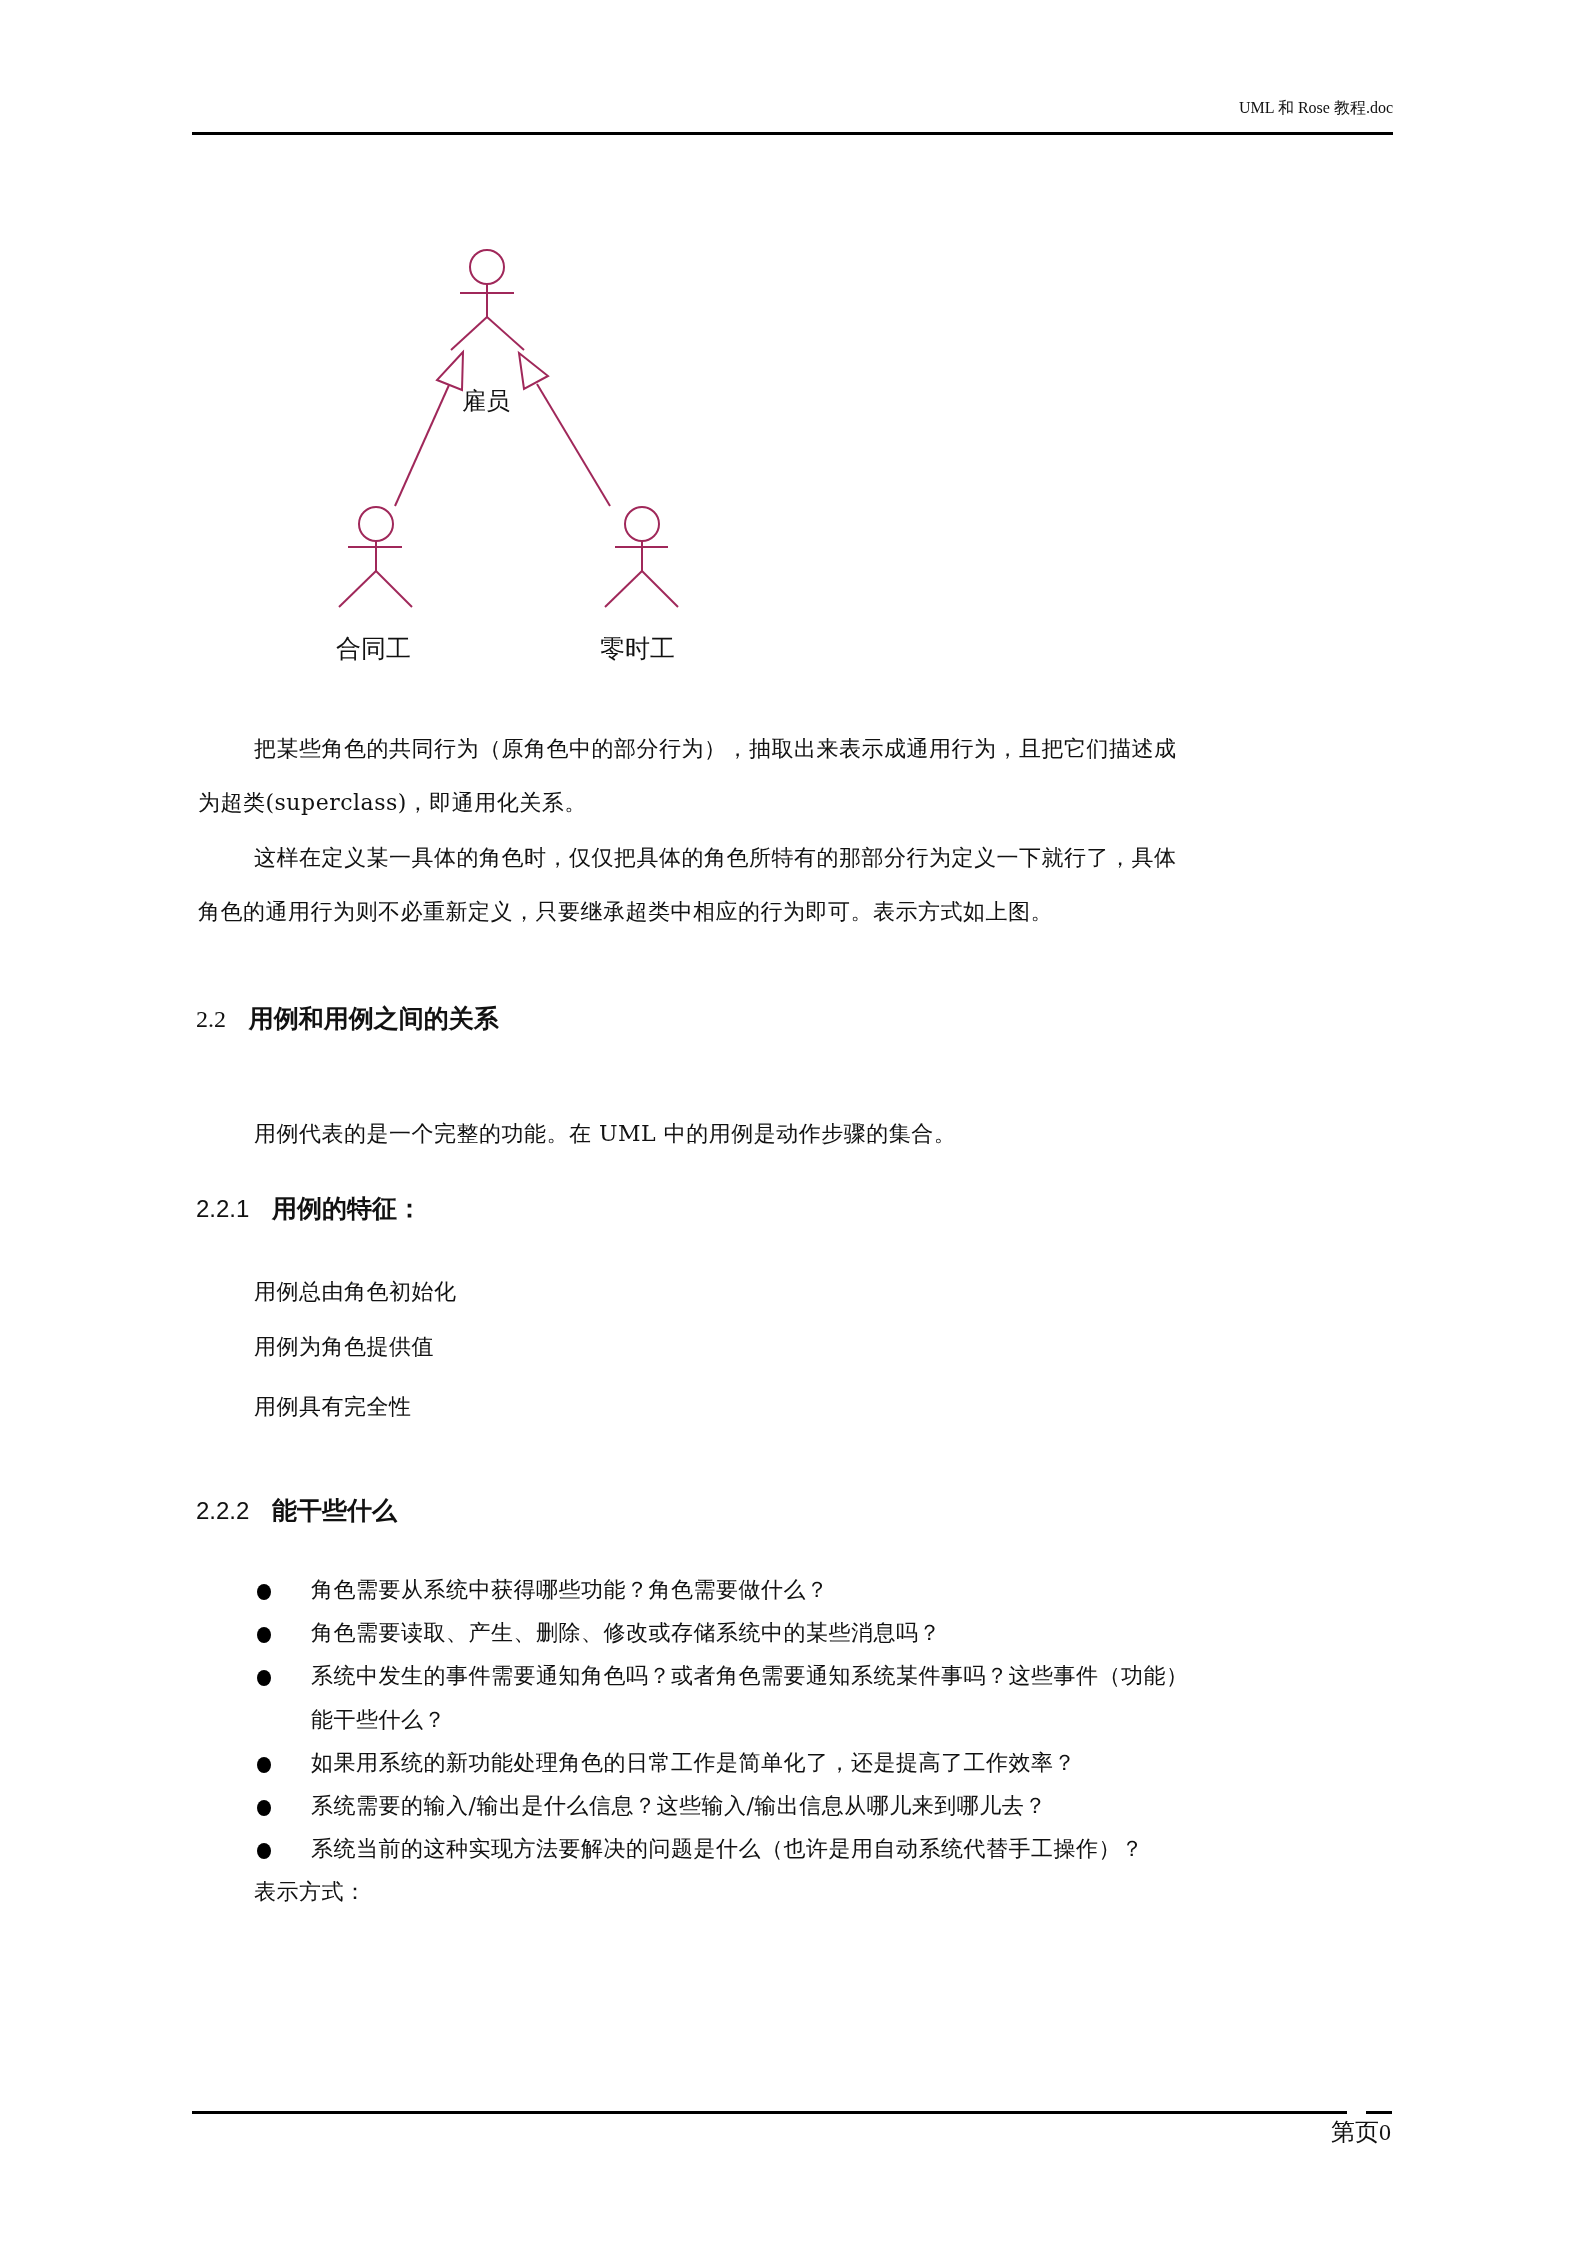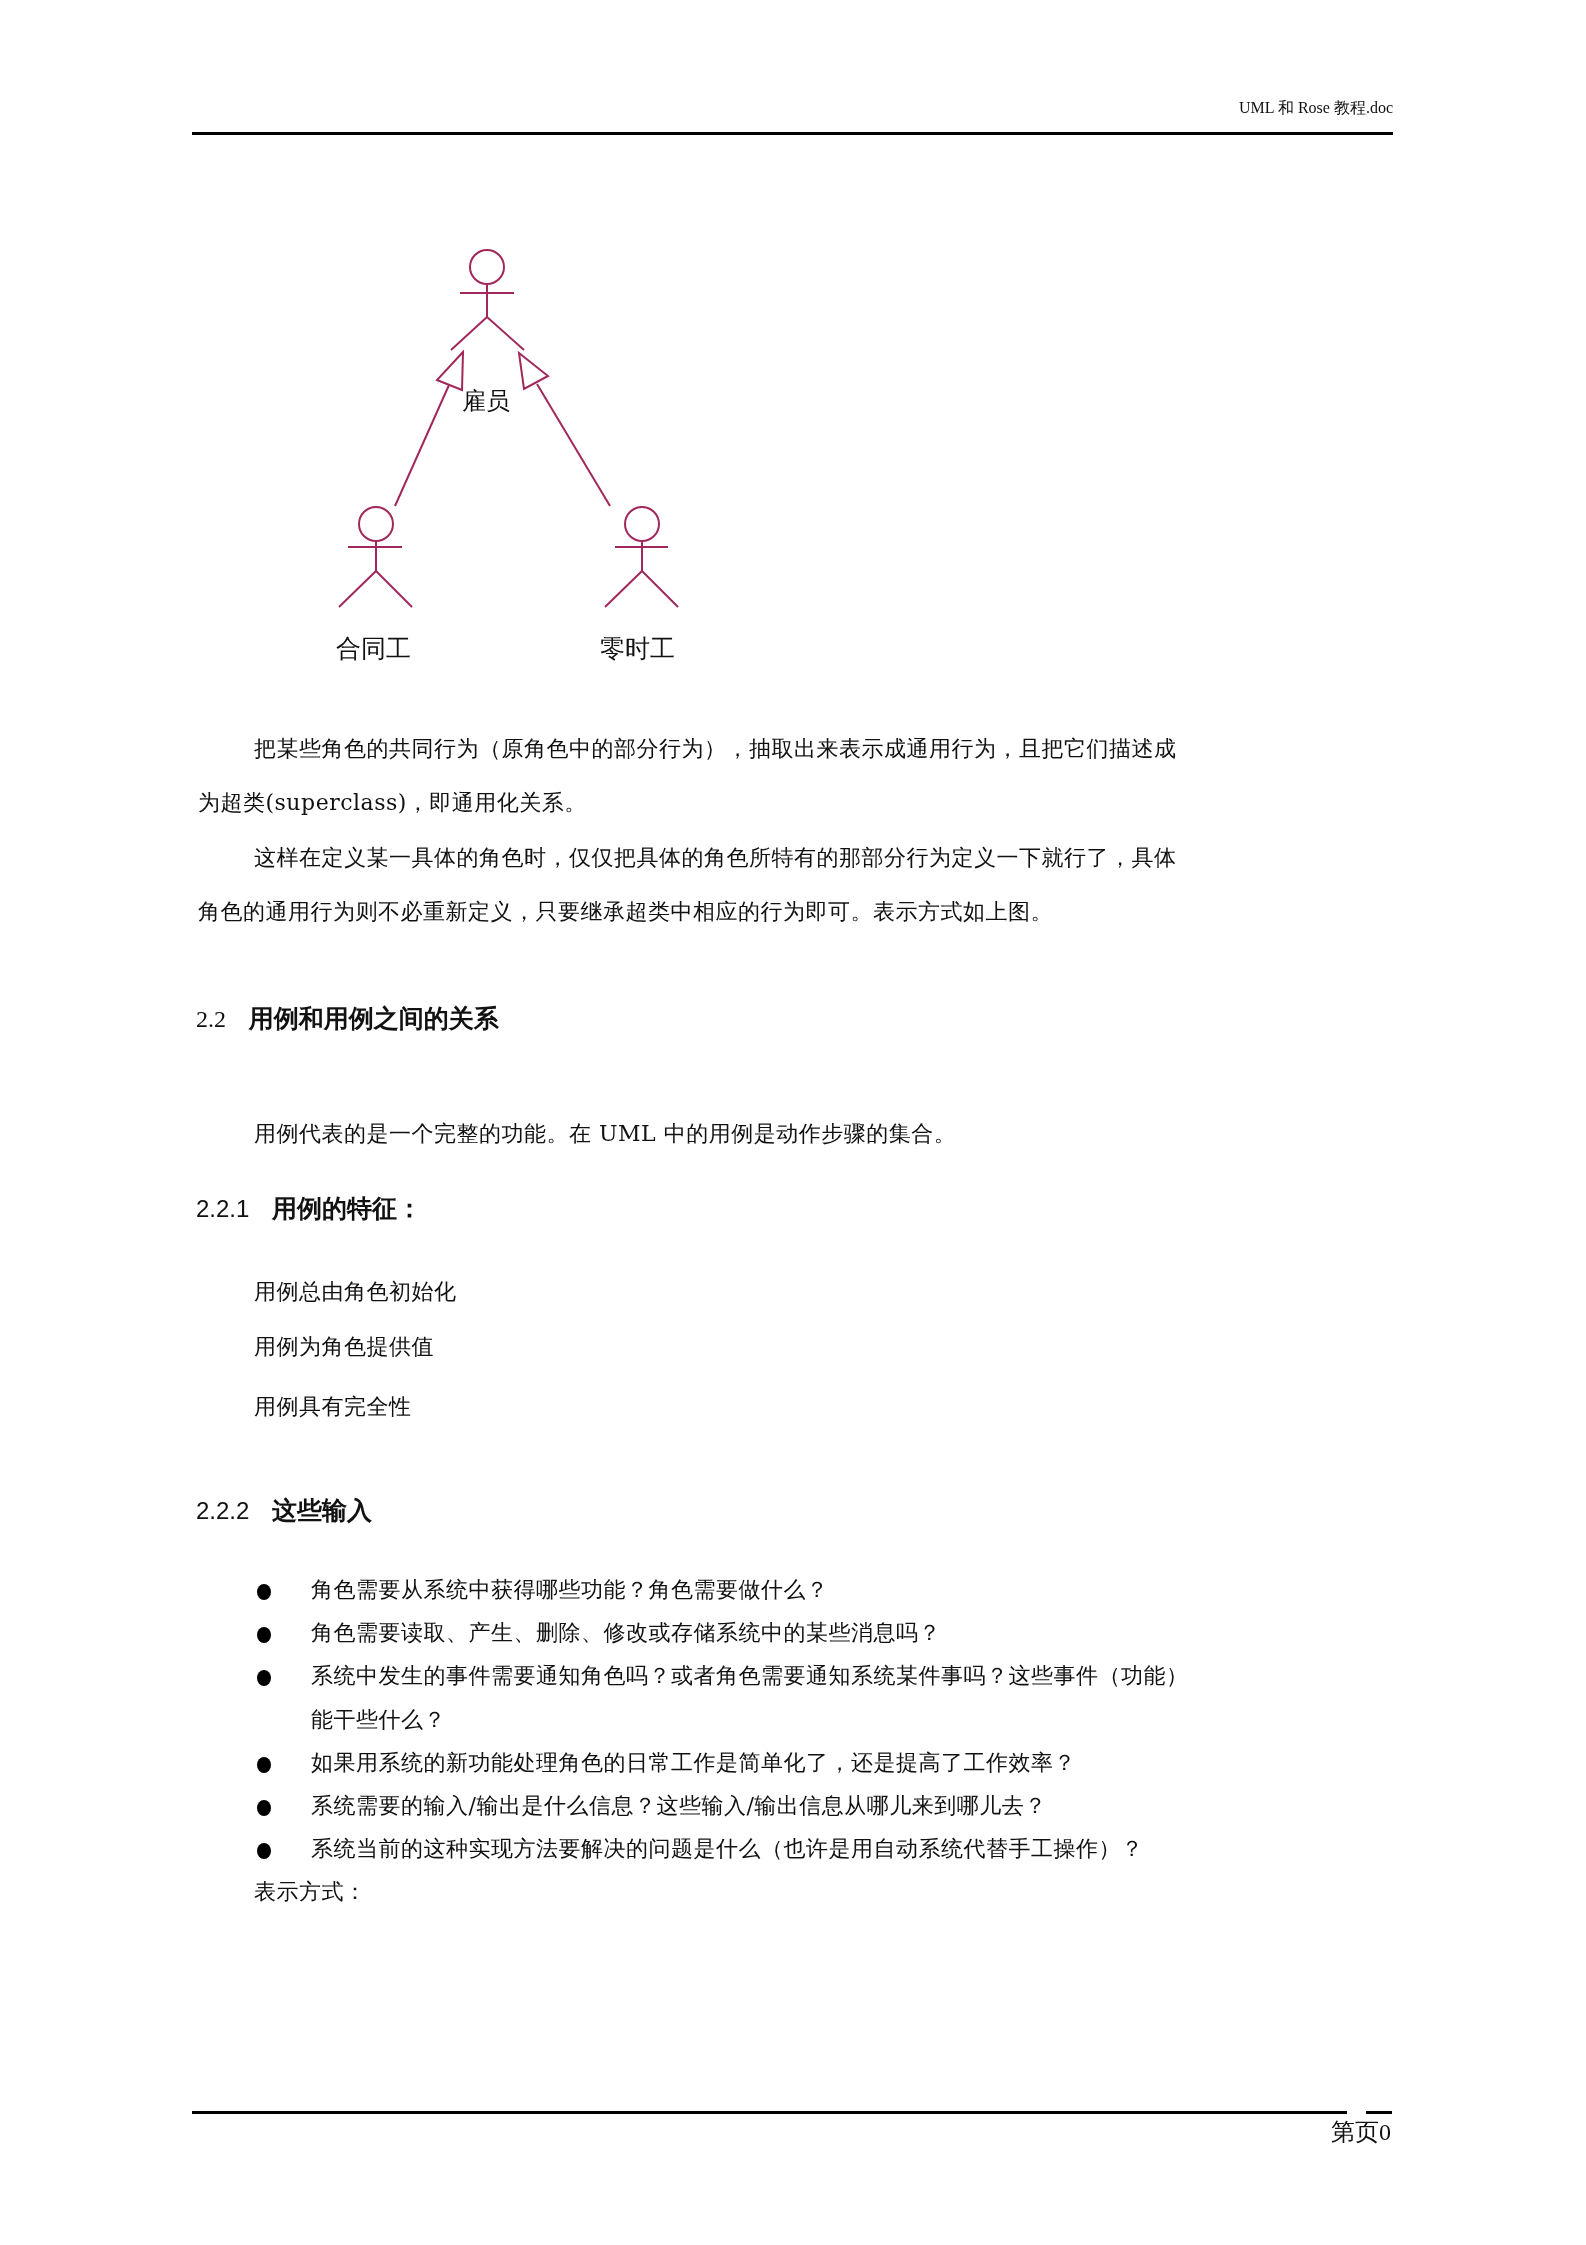--- a/index.html
+++ b/index.html
@@ -73,21 +73,21 @@
 <div class="abs heading heading3" style="left:196px; top:1192px;">
   <span class="num">2.2.1</span>
   <span style="margin-left:14px;">用例的特征：</span>
 </div>
 <div class="abs body-text" style="left:254px; top:1277px;">用例总由角色初始化</div>
 <div class="abs body-text" style="left:254px; top:1332px;">用例为角色提供值</div>
 <div class="abs body-text" style="left:254px; top:1386px;margin-top:6px;">用例具有完全性</div>
 
 <div class="abs heading heading3" style="left:196px; top:1494px;">
   <span class="num">2.2.2</span>
-  <span style="margin-left:14px;">这些输入</span>
+  <span style="margin-left:14px;">能干些什么</span>
 </div>
 
 <div>
   <div class="bullet-dot" style="left:257px; top:1584px;"></div>
   <div class="abs body-text" style="left:311px; top:1575px;">角色需要从系统中获得哪些功能？角色需要做什么？</div>
 
   <div class="bullet-dot" style="left:257px; top:1627px;"></div>
   <div class="abs body-text" style="left:311px; top:1618px;">角色需要读取、产生、删除、修改或存储系统中的某些消息吗？</div>
 
   <div class="bullet-dot" style="left:257px; top:1670px;"></div>

